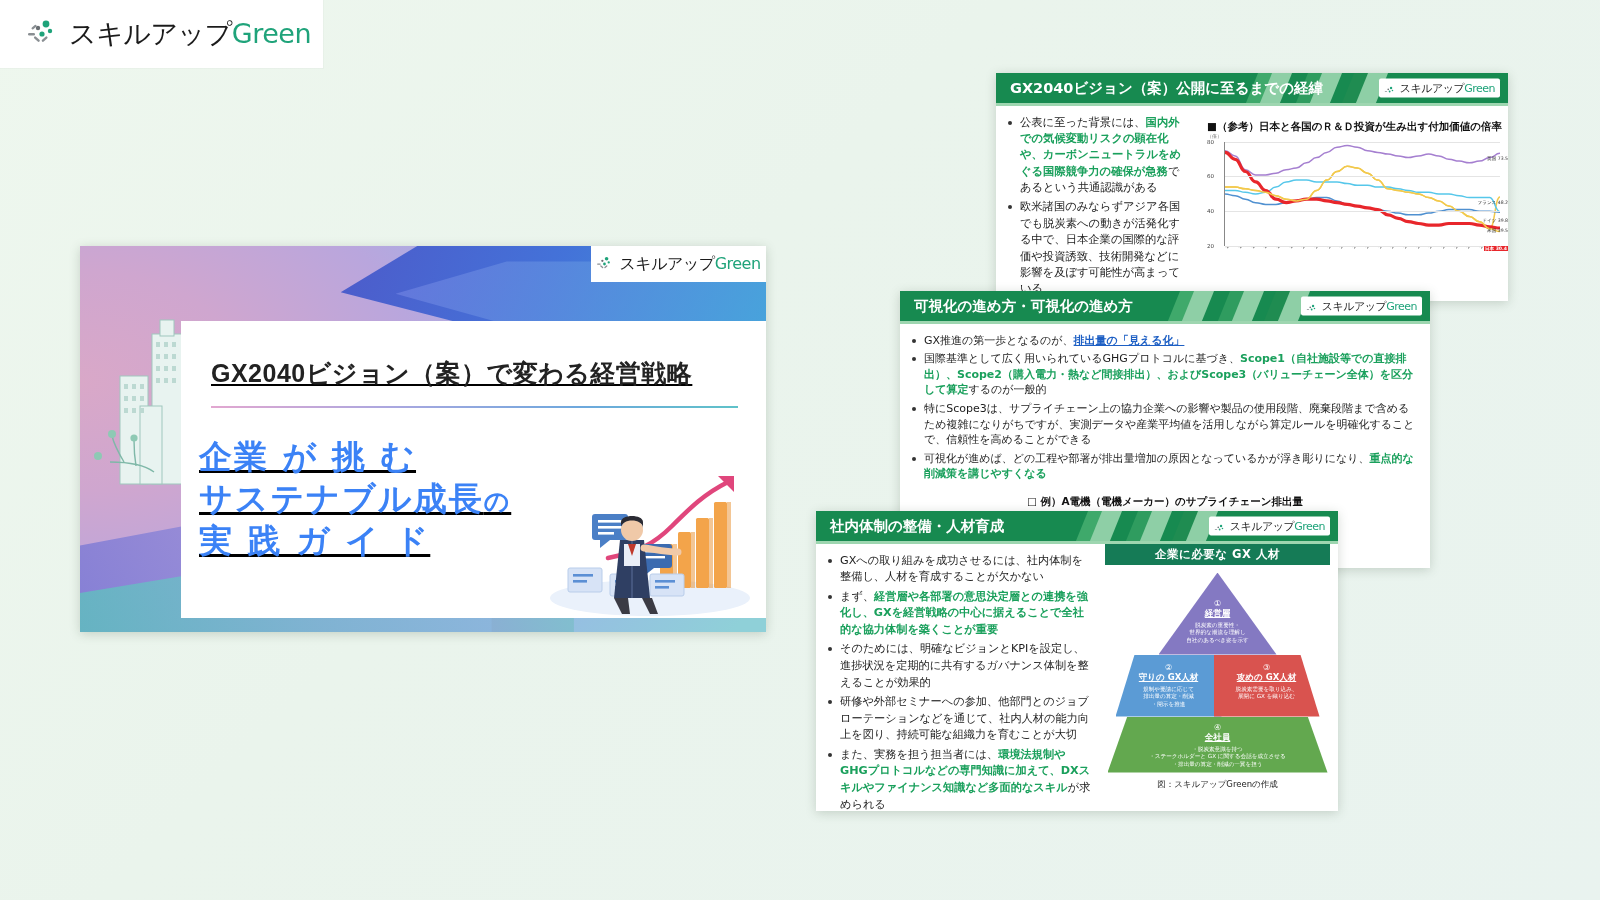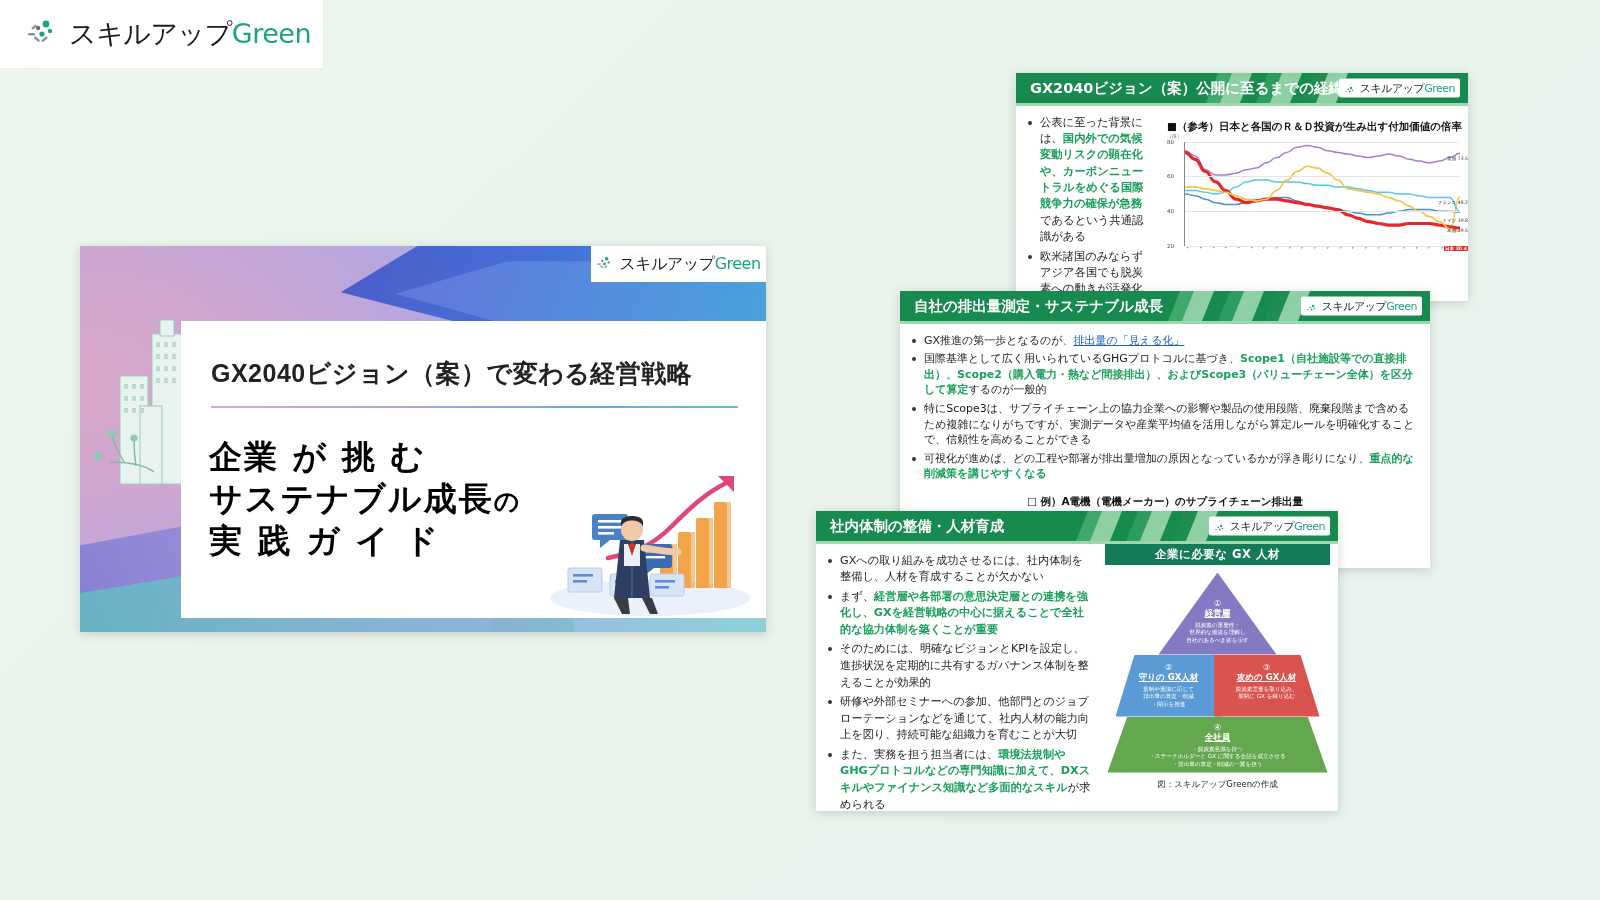--- a/index.html
+++ b/index.html
@@ -56,32 +56,32 @@
     opacity:.8;
   }
   .hero-city{ position:absolute; left:10px; bottom:92px; width:190px; height:230px;}
   .hero-logo{
     position:absolute; right:0; top:0; width:175px; height:36px; background:#fff;
     display:flex; align-items:center; justify-content:center; gap:5px;
   }
   .hero-logo .logo-text{ font-size:16px; }
   .hero-logo .logo-mark{ width:18px; height:18px;}
   .hero-card{
-    position:absolute; left:101px; top:75px; right:0; bottom:14px; background:#fff;
+    position:absolute; left:101px; top:75px; right:0; bottom:14px; background:#fff;text-decoration:underline;
   }
   .hero-title{
     font-family:"Liberation Sans",sans-serif;
     font-size:25px; font-weight:bold; color:#222; letter-spacing:.5px;
     padding:36px 0 0 30px;
   }
   .hero-rule{ margin:16px 28px 0 30px; height:2px;
     background:linear-gradient(90deg,#e2a7d0,#a9a7e0 35%,#6da8dd 70%,#5fc2c9);}
   .hero-sub{
-    padding:28px 0 0 28px; font-size:33px; line-height:1.28; font-weight:bold;
-    color:#000000; letter-spacing:2px;
+    padding:28px 0 0 18px; font-size:33px; line-height:1.28; font-weight:bold;
+    color:#3b82f6; letter-spacing:2px;
   }
   .hero-sub .small{ font-size:25px; }
   .hero-art{ position:absolute; right:4px; bottom:0; width:230px; height:170px;}
 
   
   .slide-head{
     position:relative; height:30px; background:#178a50; color:#fff;
     display:flex; align-items:center; overflow:hidden;
   }
   .slide-head .htext{ font-size:14.5px; font-weight:bold; padding-left:14px; z-index:3; white-space:nowrap;}
@@ -95,24 +95,24 @@
   .slide-head .brand .logo-mark{ width:12px; height:12px;}
   .head-underline{ height:2.5px; background:#9ed6b0;}
 
   .bullets{ list-style:none; margin:0; padding:9px 10px 6px 24px; }
   .bullets li{ position:relative; margin-bottom:3px; }
   .bullets li:before{
     content:""; position:absolute; left:-12px; top:6px; width:4px; height:4px;
     border-radius:50%; background:#333;
   }
   .g{ color:#1aa05c; font-weight:bold; }
-  .u{ color:#1d5fc4; font-weight:normal; text-decoration:underline; }
-
-  
-  #s1{ left:996px; top:73px; width:452px; height:228px;margin-left:20px; }
+  .u{ color:#1d5fc4; font-weight:bold; text-decoration:underline; }
+
+  
+  #s1{ left:996px; top:73px; width:512px; height:228px; }
   #s1 .body{ display:flex; height:195px; }
   #s1 .col-l{ width:228px; }
   #s1 .bullets{ font-size:11.3px; line-height:1.45; color:#222; }
   #s1 .col-r{ flex:1; padding:14px 6px 0 8px; position:relative;}
   #s1 .chart-title{ font-size:10.5px; font-weight:bold; color:#111; white-space:nowrap;}
 
   
   .chart{ position:relative; margin-top:8px; width:100%; height:118px;}
   .chart .yunit{ position:absolute; left:0; top:-9px; font-size:5px; color:#666;}
   .chart .ylab{ position:absolute; left:0; font-size:5.5px; color:#444;}
@@ -403,21 +403,21 @@
           <span class="legend-lab" style="right: -6px; top: 76px;">ドイツ 39.8</span>
           <span class="legend-lab" style="right: -6px; top: 86px;">米国 39.5</span>
           <span class="legend-lab jp" style="right: -6px; top: 104px;">日本 30.4</span>
         </div>
     </div>
   </div>
 </div>
 
 <div class="slide" id="s2">
   <div class="slide-head">
-    <span class="htext">自社の排出量測定・サステナブル成長</span>
+    <span class="htext">可視化の進め方・可視化の進め方</span>
     <span class="stripes">
       <i style="right:236px;background:#3fa96b"></i>
         <i style="right:222px;background:#8ecfa6"></i>
       <i style="right:186px;background:#2f9c5f"></i>
         <i style="right:172px;background:#8ecfa6"></i>
       <i style="right:140px;background:#1f8c51"></i>
         <i style="right:126px;background:#8ecfa6"></i>
       <i style="right:0;width:122px;background:#178a50"></i>
     </span>
     <span class="brand">

